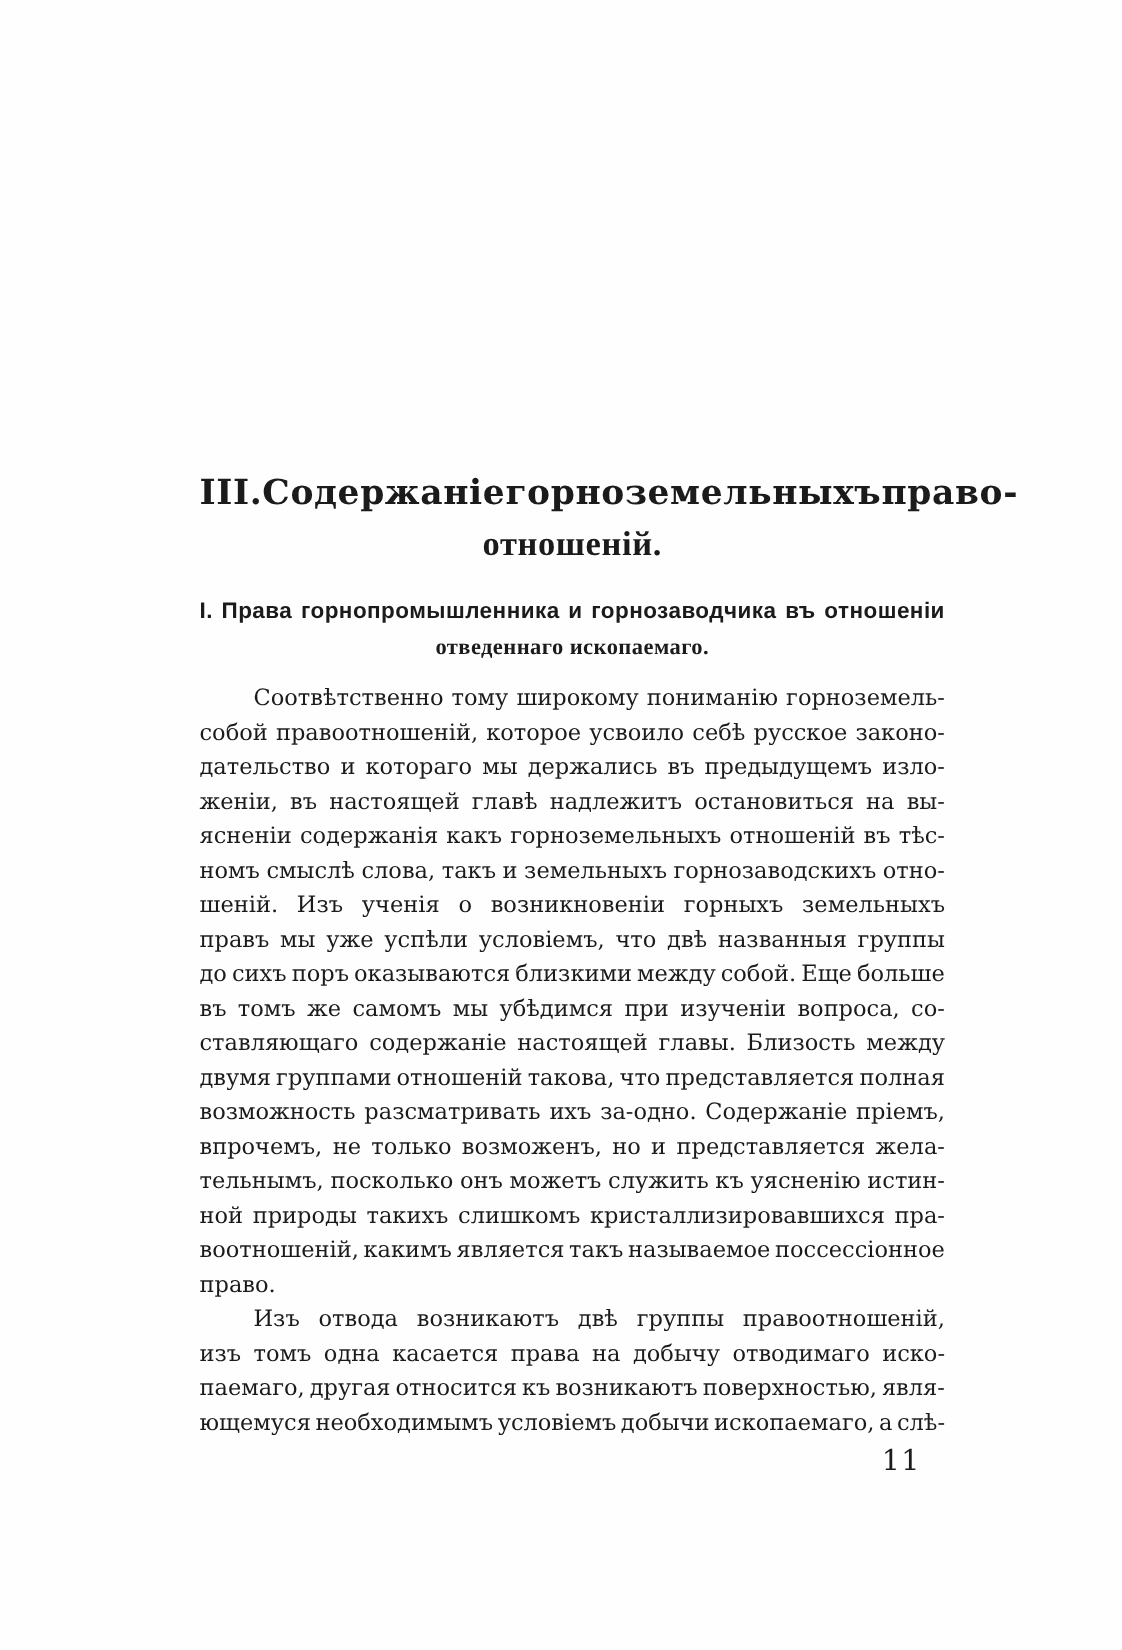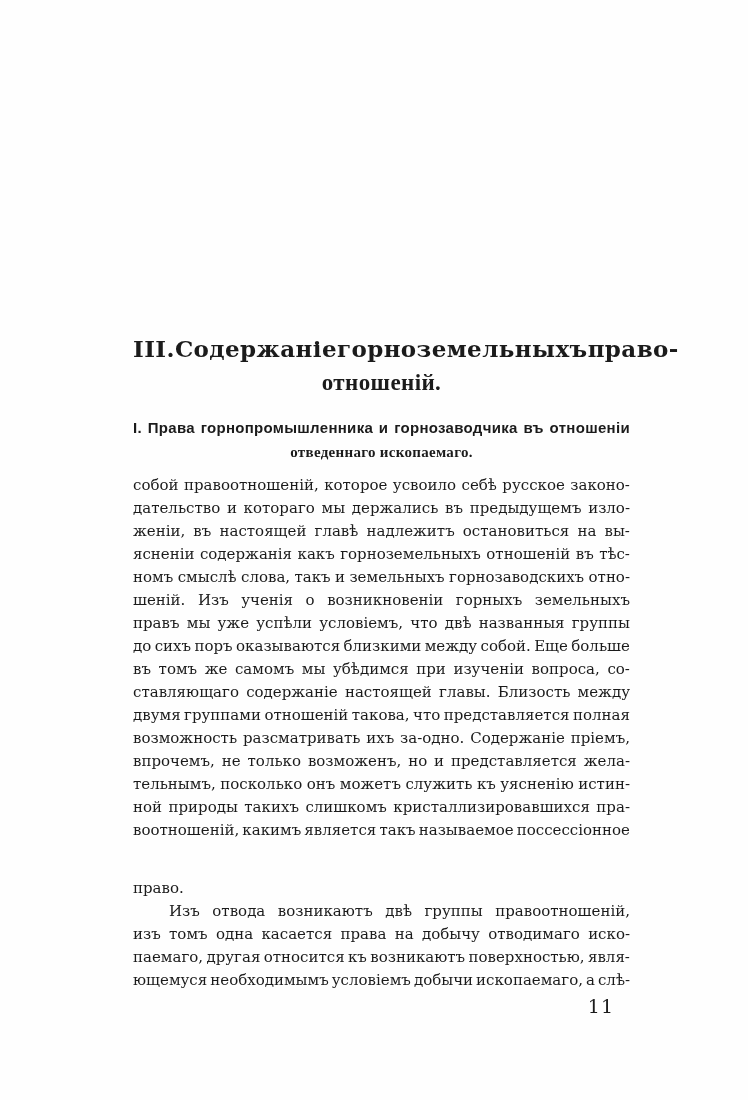--- a/index.html
+++ b/index.html
@@ -17,21 +17,20 @@
     left: 133px;
     top: 312px;
     width: 497px;
   }
   .h1 {
     font-family: "DejaVu Serif", serif;
     font-weight: bold;
     font-size: 23px;
     line-height: 34px;
     letter-spacing: 0.4px;
-    margin-top: 20px;
   }
   .subhead {
     margin-top: 16px;
     font-family: "Liberation Sans", sans-serif;
     font-weight: bold;
     font-size: 15px;
     line-height: 24px;
     letter-spacing: 0.3px;
   }
   .bodytext {
@@ -42,21 +41,21 @@
   .bline { height: 23px; }
   
   .jline {
     display: flex;
     justify-content: space-between;
     white-space: nowrap;
   }
   .jline span { display: inline-block; }
   .indent { padding-left: 36px; }
   .center { text-align: center; font-family: Liberation Serif, serif; }
-  .leftline { text-align: left; margin-top: 35px; }
+  .leftline { text-align: left; }
   .pagenum {
     margin-top: 3px;
     text-align: right;
     padding-right: 16px;
     font-size: 19px;
     letter-spacing: 1px;
   }
 </style>
 </head>
 <body>
@@ -81,20 +80,27 @@
           <span>горнопромышленника</span>
           <span>и</span>
           <span>горнозаводчика</span>
           <span>въ</span>
           <span>отношеніи</span>
         </div>
       <div class="center">отведеннаго ископаемаго.</div>
     </div>
 
     <div class="bodytext">
+      <div class="bline jline indent">
+          <span>Соотвѣтственно</span>
+          <span>тому</span>
+          <span>широкому</span>
+          <span>пониманію</span>
+          <span>горноземель-</span>
+        </div>
       <div class="bline jline">
           <span>собой</span>
           <span>правоотношеній,</span>
           <span>которое</span>
           <span>усвоило</span>
           <span>себѣ</span>
           <span>русское</span>
           <span>законо-</span>
         </div>
       <div class="bline jline">

